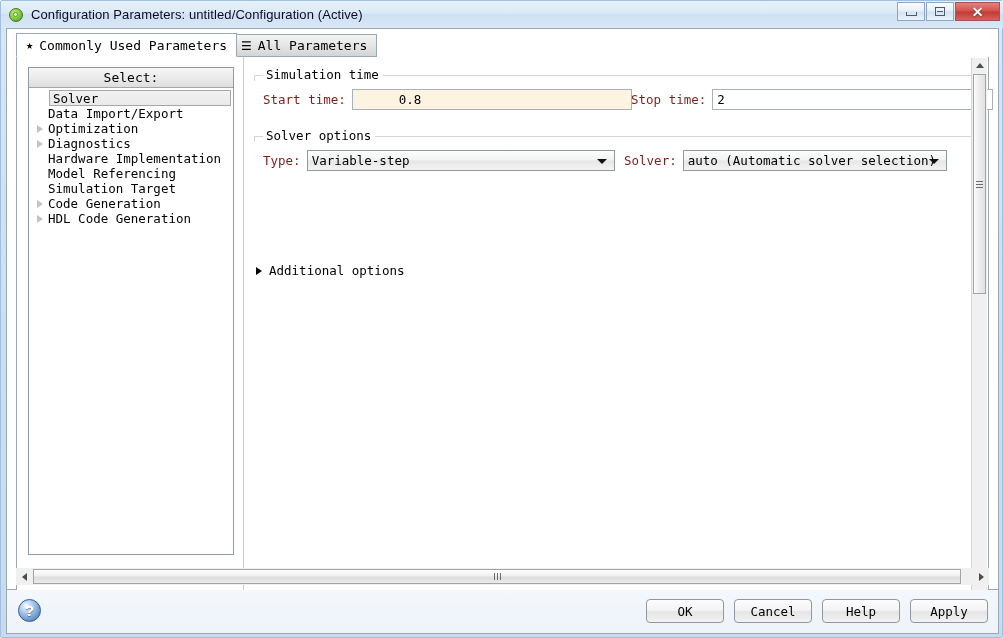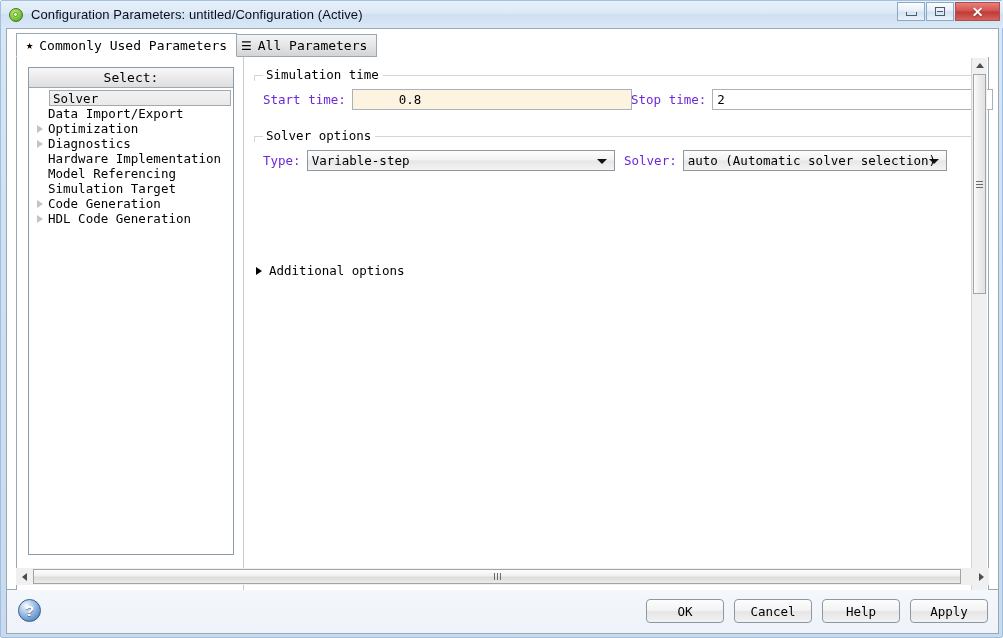--- a/index.html
+++ b/index.html
@@ -274,21 +274,21 @@
   }
 
   .row {
     position: absolute;
     display: flex;
     align-items: center;
   }
   .lbl {
     font-family: "DejaVu Sans Mono", monospace;
     font-size: 12.5px;
-    color: #6d28d9;
+    color: #7f1d1d;
     white-space: nowrap;
   }
 
   .field {
     box-sizing: border-box;
     height: 21px;
     border: 1px solid #a9b2bb;
     background: #ffffff;
     font-family: "DejaVu Sans Mono", monospace;
     font-size: 12.5px;

